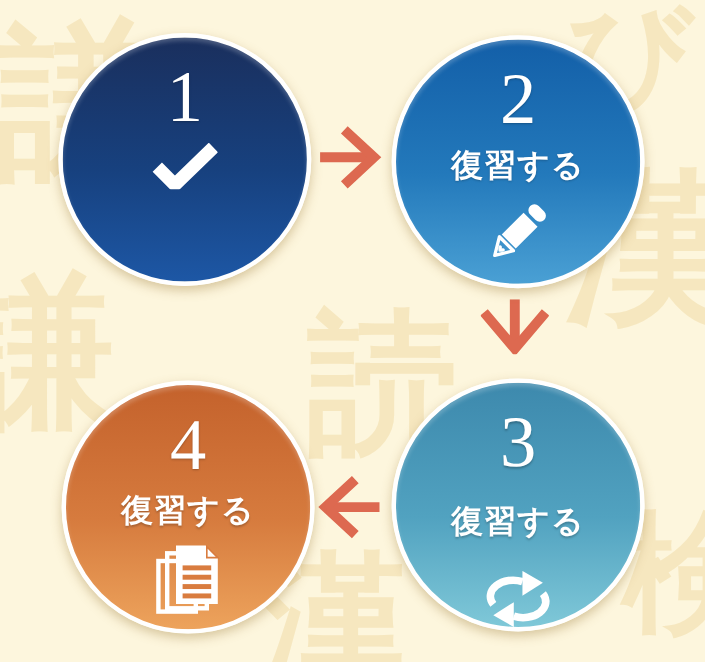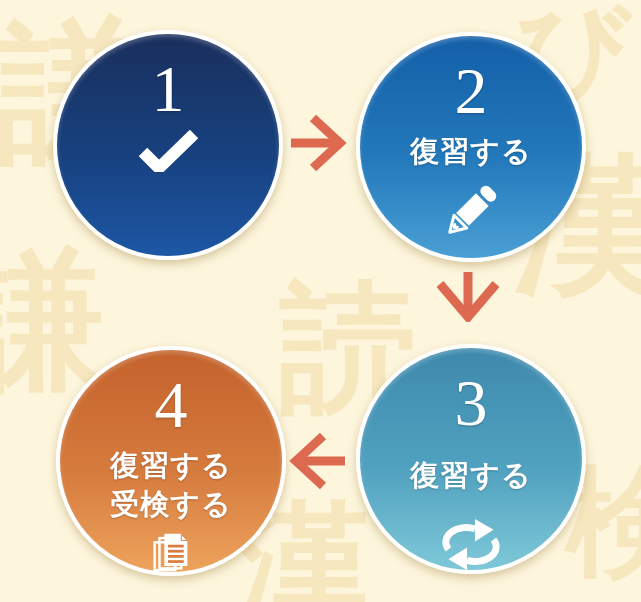--- a/index.html
+++ b/index.html
@@ -99,21 +99,20 @@
     <polygon points="36,0 55,11 36,23" fill="#ffffff"></polygon>
     <path d="M55 21 A 21 15 0 0 1 28 42" fill="none" stroke="#ffffff" stroke-width="7"></path>
     <polygon points="28,29 9,41 28,52" fill="#ffffff"></polygon>
   </svg>
 </div>
 
 <div class="circle step-4">
   <div class="num">4</div>
   <div class="lines">
     <div class="line">復習する</div>
-    <div class="line">受検する</div>
   </div>
   <svg class="icon" width="64" height="66" viewBox="0 0 64 66">
     <rect x="5" y="17" width="34" height="46" fill="none" stroke="#ffffff" stroke-width="4"></rect>
     <rect x="13" y="10" width="36" height="50" fill="none" stroke="#ffffff" stroke-width="4"></rect>
     <path d="M21 3 h27 l11 11 v42 h-38 z" fill="#ffffff"></path>
     <polygon points="49,4 49,14 59,14" fill="#ffffff" stroke="#d97c3f" stroke-width="1.5"></polygon>
     <rect x="27" y="21" width="26" height="4.5" fill="#d97c3f"></rect>
     <rect x="27" y="29.5" width="26" height="4.5" fill="#d97c3f"></rect>
     <rect x="27" y="38" width="26" height="4.5" fill="#d97c3f"></rect>
     <rect x="27" y="46.5" width="26" height="4.5" fill="#d97c3f"></rect>

